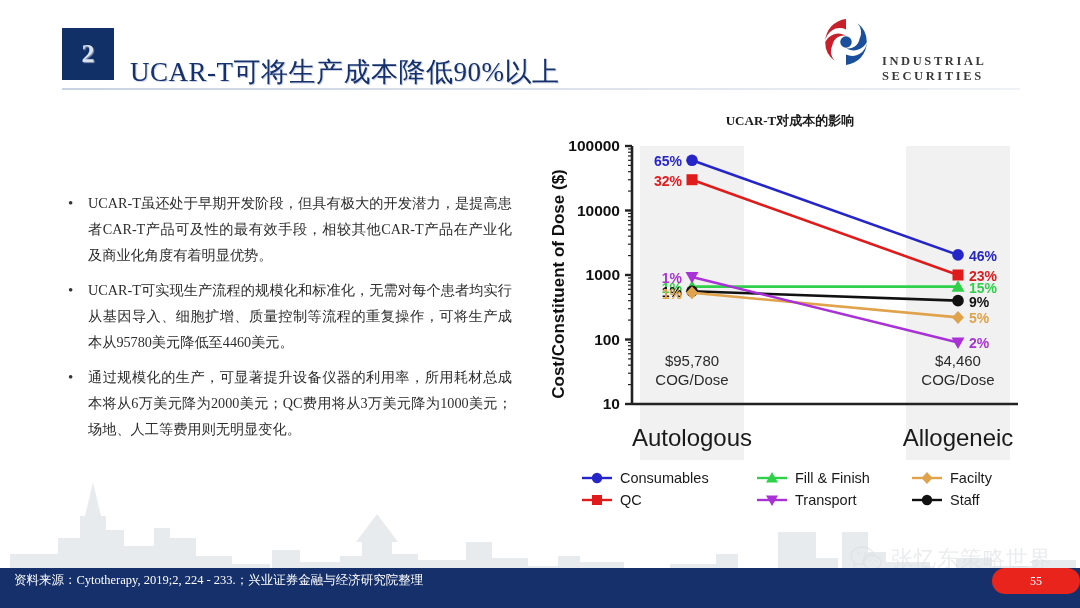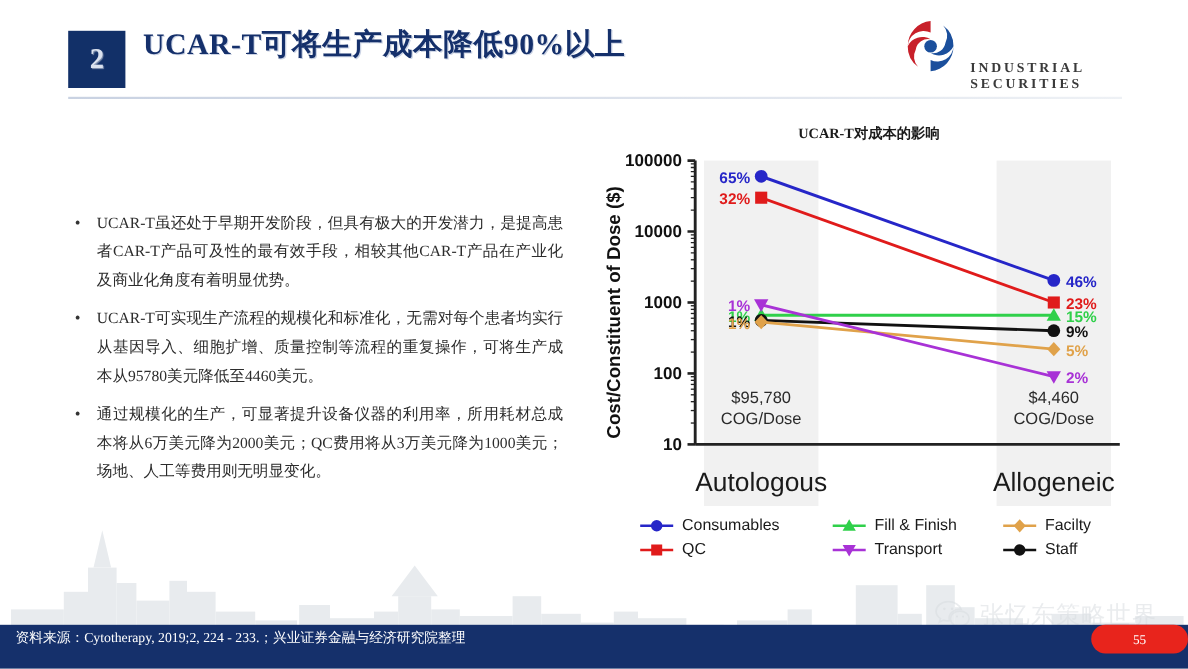--- a/index.html
+++ b/index.html
@@ -17,23 +17,23 @@
   
   #header { position: absolute; left: 0; top: 0; width: 1080px; height: 100px; z-index: 3; }
   #num-box {
     position: absolute; left: 62px; top: 28px; width: 52px; height: 52px;
     background: #123068; color: #dbe2ef;
     font-family: "Liberation Serif", serif; font-weight: bold; font-size: 26px;
     display: flex; align-items: center; justify-content: center;
     text-shadow: 1px 1px 1px rgba(255,255,255,.5);
   }
   #title-text {
-    position: absolute; left: 130px; top: 22px;
-    font-family: "Liberation Serif", "DejaVu Serif", serif;
-    font-weight: bold; font-size: 27px; color: #15306b;
+    position: absolute; left: 130px; top: 54px;
+    font-family: "Liberation Serif", "DejaVu Serif", serif;
+    font-weight: normal; font-size: 27px; color: #15306b;
     letter-spacing: .5px;
     text-shadow: 1px 1px 0 rgba(160,175,205,.55);
   }
   #title-rule {
     position: absolute; left: 62px; top: 88px; width: 958px; height: 2px;
     background: linear-gradient(to right, #c9d2e2 0%, #dfe4ed 60%, #eef1f5 100%);
   }
 
   
   #logo { position: absolute; right: 30px; top: 14px; width: 230px; height: 62px; }

